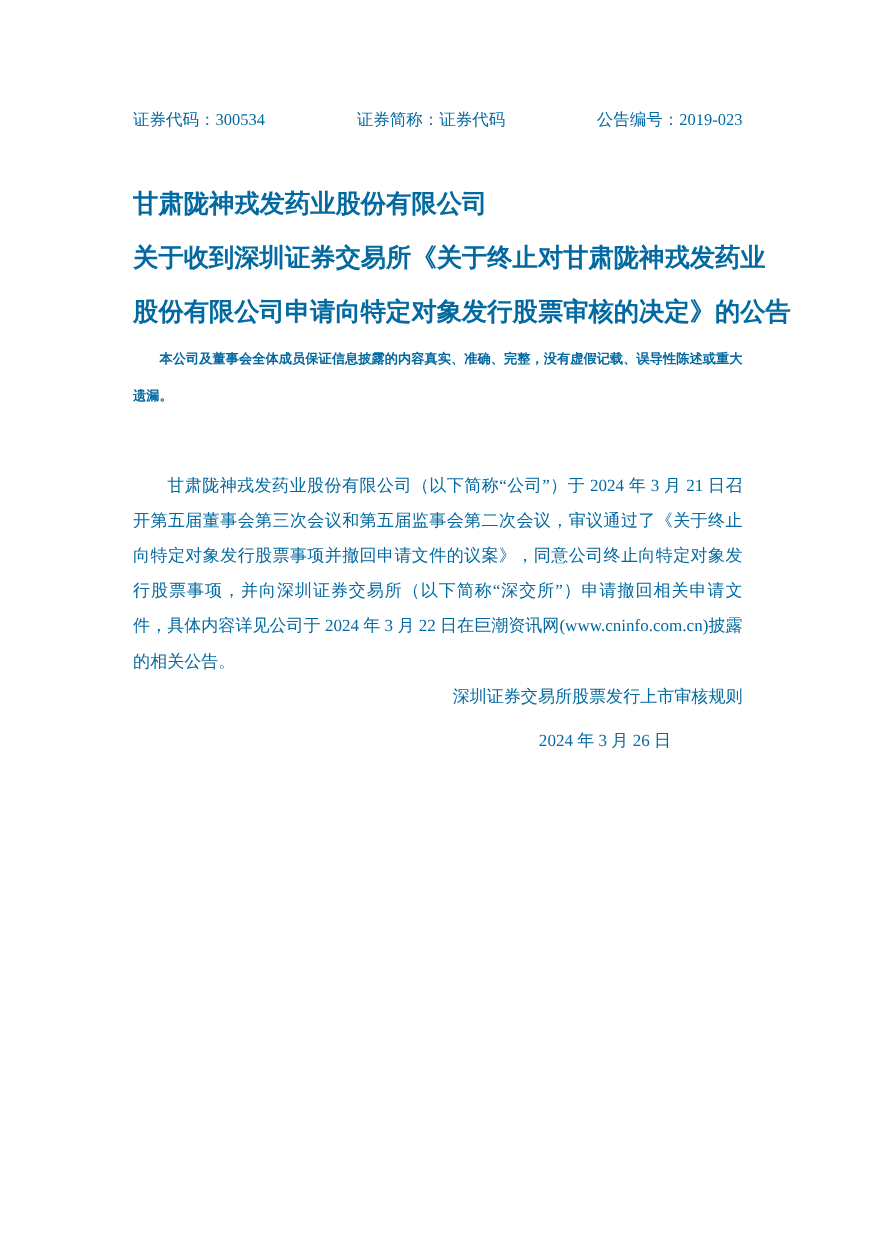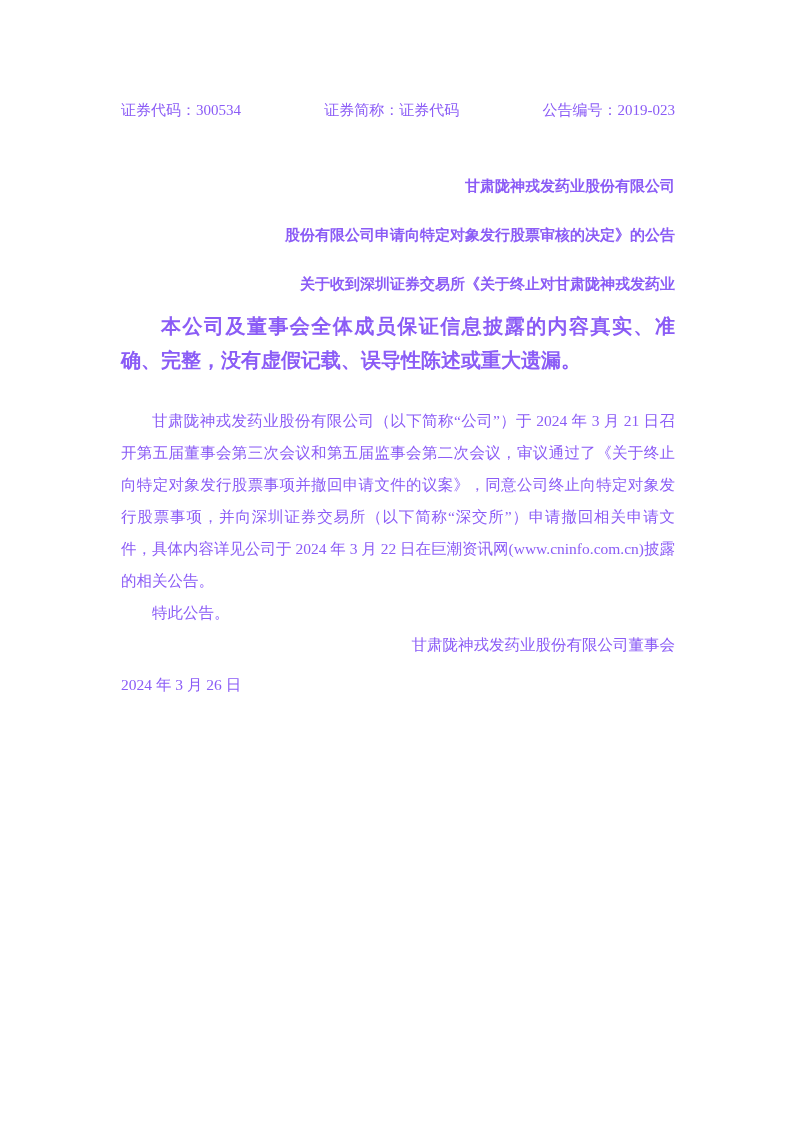--- a/index.html
+++ b/index.html
@@ -6,97 +6,97 @@
     margin: 0;
     padding: 0;
     background: #ffffff;
   }
   .page {
     position: relative;
     width: 794px;
     height: 852px;
     margin: 0 auto;
     background: #ffffff;
-    color: #8b5cf6;
+    color: #0369a1;
     box-sizing: border-box;
     padding: 100px 119px 0 121px;
     font-family: "Liberation Serif", "DejaVu Serif", serif;
     overflow: hidden;
   }
   .header {
     display: flex;
     justify-content: space-between;
     align-items: baseline;
     font-size: 15px;
     line-height: 20px;
     font-family: "Liberation Serif", "DejaVu Serif", serif;
   }
   .title {
     margin: 41px 0 0 0;
-    text-align: right;
+    text-align: left;
     font-family: "Liberation Sans", "DejaVu Sans", sans-serif;
     font-weight: 700;
-    font-size: 15px;
+    font-size: 23px;
     line-height: 49px;
   }
   .title-line {
     display: block;
     white-space: nowrap;
   }
   .disclaimer {
     margin: 1px 0 0 0;
     font-family: "Liberation Sans", "DejaVu Sans", sans-serif;
     font-weight: 700;
-    font-size: 20px;
+    font-size: 12px;
     line-height: 34px;
     text-indent: 2em;
     text-align: justify;
   }
   .body-block {
-    margin-top: 28px;
+    margin-top: 49px;
   }
   .para {
     margin: 0;
     font-size: 15.5px;
     line-height: 32px;
     text-indent: 2em;
     text-align: justify;
   }
   .signature {
     margin: 0;
     font-size: 15.5px;
     line-height: 32px;
     text-align: right;
   }
   .date {
     margin: 8px 0 0 0;
     font-size: 15.5px;
     line-height: 32px;
+    text-align: right;
     padding-right: 65px;
   }
 </style>
 </head>
 <body>
 
 <div class="page">
 
   <div class="header">
     <span>证券代码：300534</span>
     <span>证券简称：证券代码</span>
     <span>公告编号：2019-023</span>
   </div>
 
   <h1 class="title">
     <span class="title-line">甘肃陇神戎发药业股份有限公司</span>
+    <span class="title-line">关于收到深圳证券交易所《关于终止对甘肃陇神戎发药业</span>
     <span class="title-line">股份有限公司申请向特定对象发行股票审核的决定》的公告</span>
-    <span class="title-line">关于收到深圳证券交易所《关于终止对甘肃陇神戎发药业</span>
   </h1>
 
   <p class="disclaimer">本公司及董事会全体成员保证信息披露的内容真实、准确、完整，没有虚假记载、误导性陈述或重大遗漏。</p>
 
   <div class="body-block">
     <p class="para">甘肃陇神戎发药业股份有限公司（以下简称“公司”）于 2024 年 3 月 21 日召开第五届董事会第三次会议和第五届监事会第二次会议，审议通过了《关于终止向特定对象发行股票事项并撤回申请文件的议案》，同意公司终止向特定对象发行股票事项，并向深圳证券交易所（以下简称“深交所”）申请撤回相关申请文件，具体内容详见公司于 2024 年 3 月 22 日在巨潮资讯网(www.cninfo.com.cn)披露的相关公告。</p>
-    <p class="para">特此公告。</p>
-    <p class="signature">甘肃陇神戎发药业股份有限公司董事会</p>
+    <p class="signature">深圳证券交易所股票发行上市审核规则</p>
     <p class="date">2024 年 3 月 26 日</p>
   </div>
 
 </div>
 
 </body></html>

